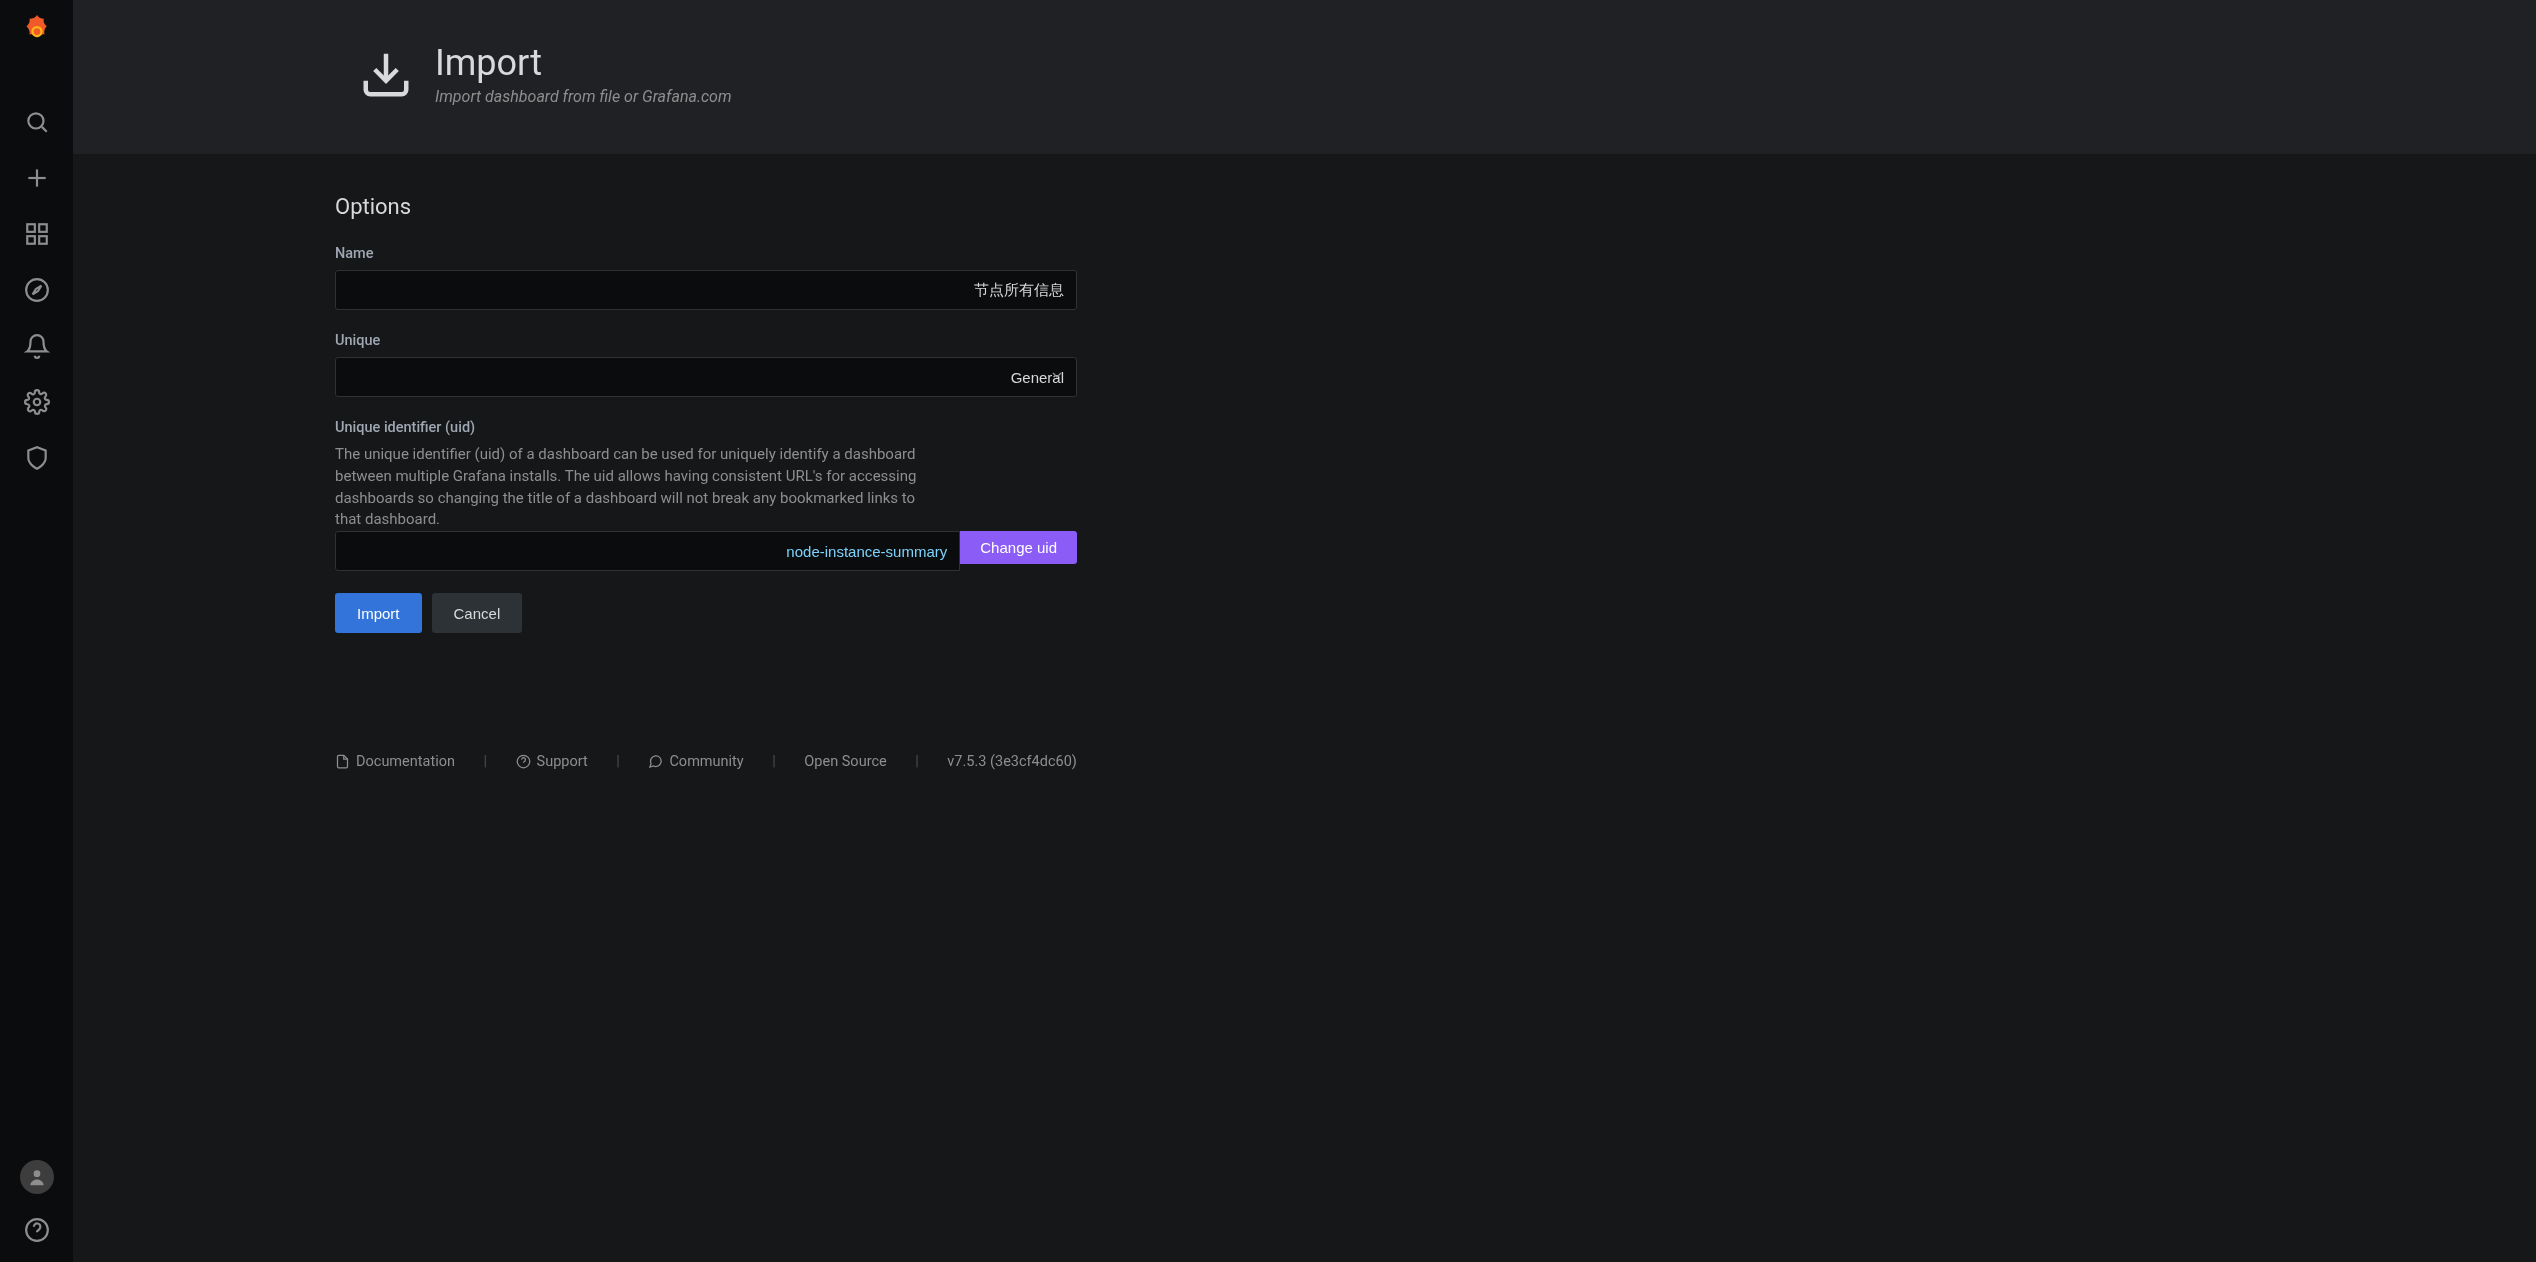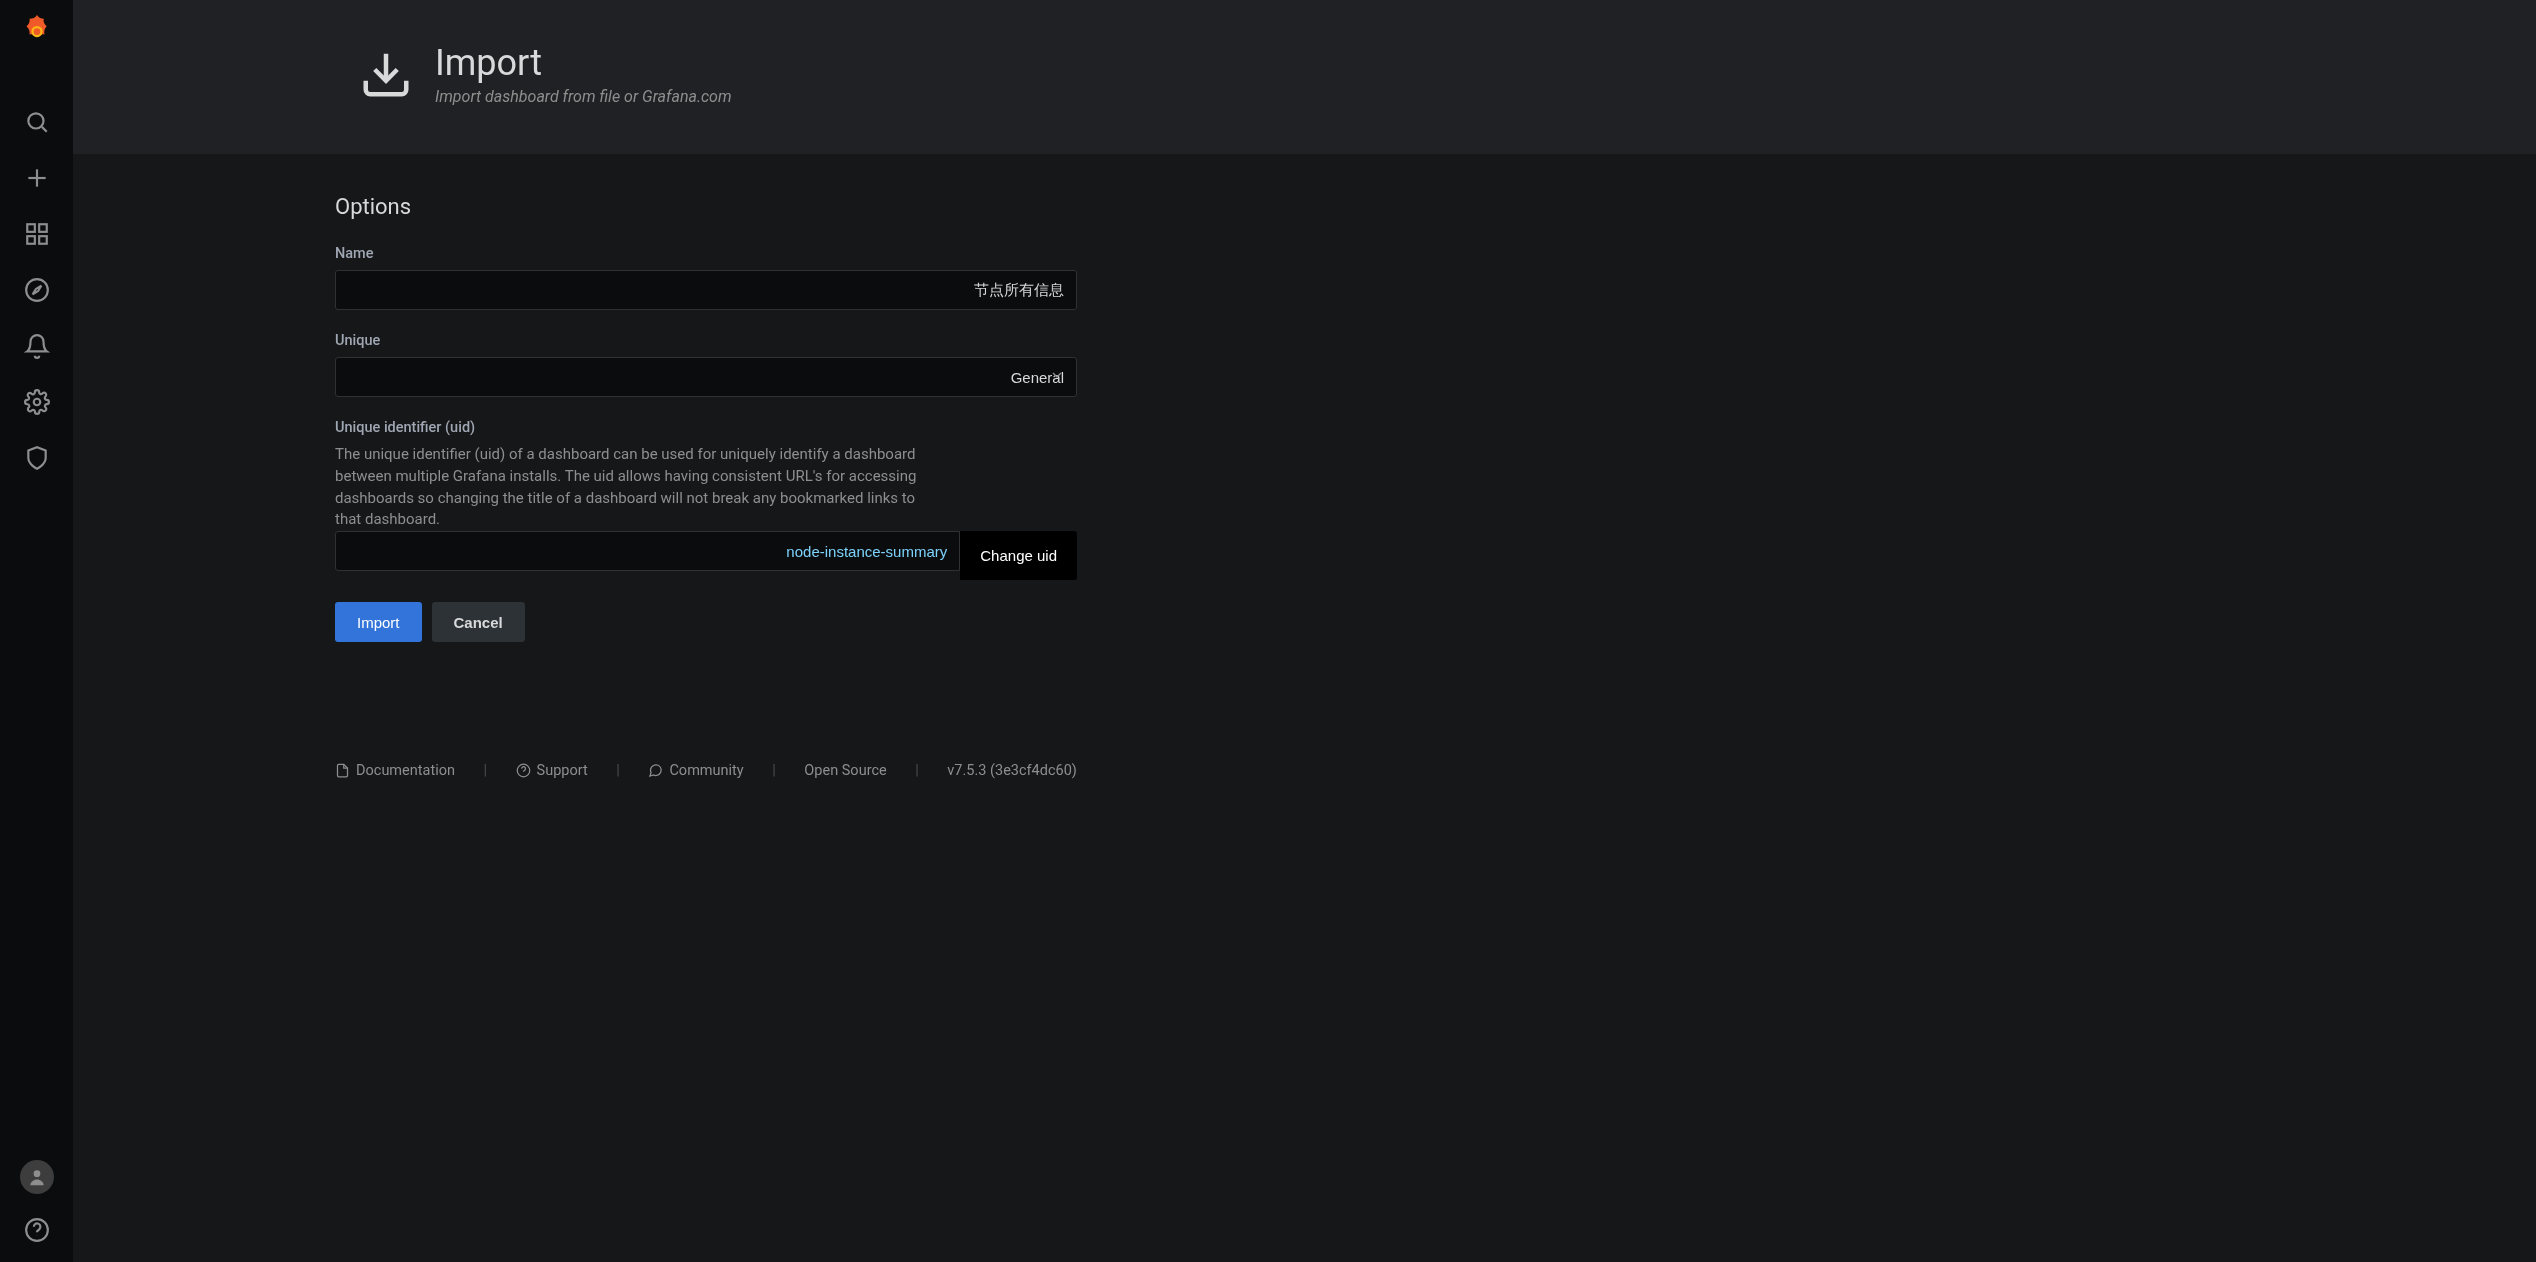--- a/index.html
+++ b/index.html
@@ -89,33 +89,33 @@
   .select-wrap { position:relative; }
   .select-chevron {
     position:absolute; right:12px; top:50%; transform:translateY(-50%);
     color:#8e8e8e; pointer-events:none;
   }
 
   .uid-row { display:flex; gap:0; }
   .uid-row .input { flex:1; border-top-right-radius:0; border-bottom-right-radius:0; }
   .uid-row .input[disabled] { color:#7dd3fc;padding-left:34px; }
   .btn-change {
-    height:49px; padding:0 20px;
-    background:#000000; border:none; color:#fff;
+    height:33px; padding:0 20px;
+    background:#8b5cf6; border:none; color:#fff;
     font-size:15px; border-top-right-radius:3px; border-bottom-right-radius:3px;
     cursor:pointer;
   }
 
   .actions { display:flex; gap:10px; margin-top: 20px; }
   .btn {
     height:40px; padding:0 22px; border:none; border-radius:3px;
     font-size:15px; cursor:pointer;
   }
   .btn-primary { background:#3274d9; color:#fff; }
-  .btn-secondary { background:#2c3235; color:#d8d9da;font-weight:bold; }
+  .btn-secondary { background:#2c3235; color:#d8d9da; }
 
   .footer {
     margin-top: 120px;
     display:flex; justify-content:space-between; gap: 18px;
     font-size: 14.5px; color:#8e8e8e;
     padding-bottom: 14px;
   }
   .footer a { color:#8e8e8e; text-decoration:none; display:inline-flex; align-items:center; gap:6px; cursor:pointer; }
   .footer .sep { color:#4d4d4d; }
   .footer svg { width:15px; height:15px; }

